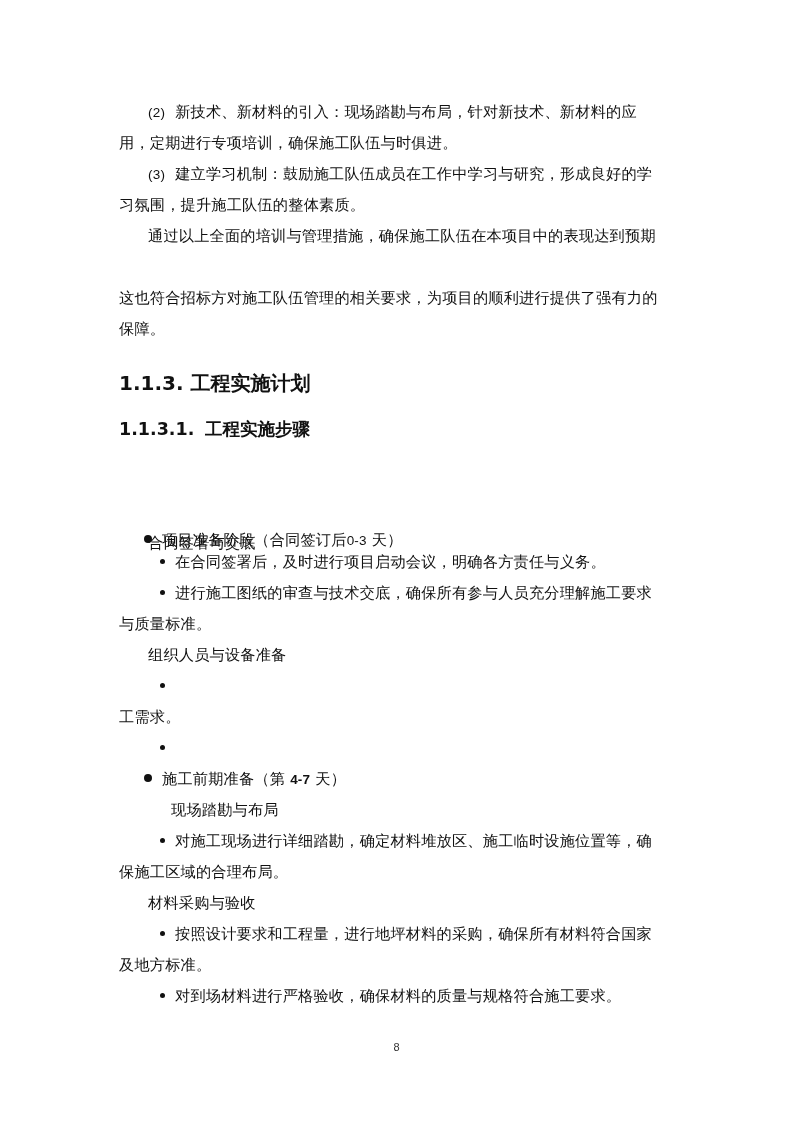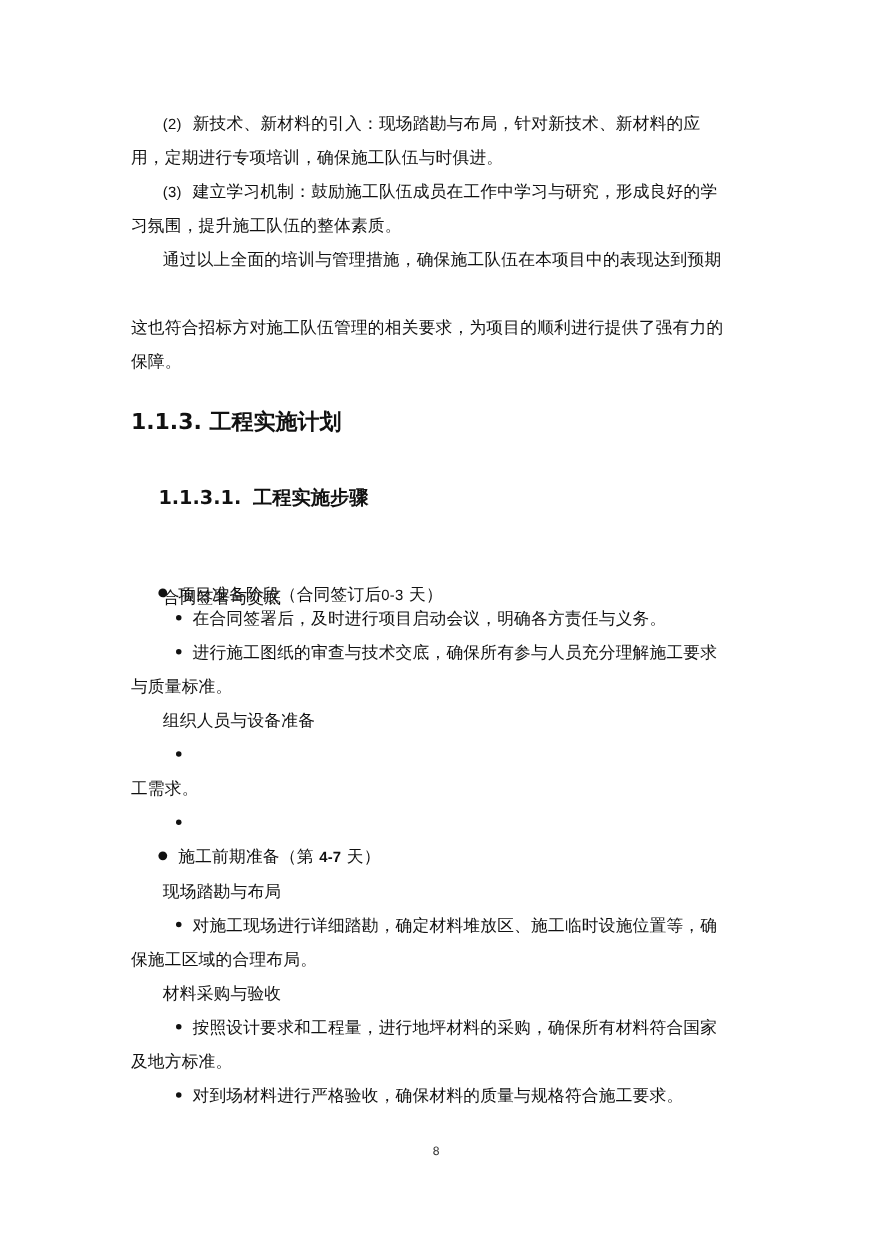--- a/index.html
+++ b/index.html
@@ -33,37 +33,37 @@
 
   <div class="line indent" style="top:164px;"><span class="num-sans">(3)</span>&nbsp; <span>建立学习机制：鼓励施工队伍成员在工作中学习与研究，形成良好的学</span></div>
   <div class="line" style="top:195px;">习氛围，提升施工队伍的整体素质。</div>
 
   <div class="line indent" style="top:226px;">通过以上全面的培训与管理措施，确保施工队伍在本项目中的表现达到预期</div>
   <div class="line" style="top:288px;">这也符合招标方对施工队伍管理的相关要求，为项目的顺利进行提供了强有力的</div>
   <div class="line" style="top:319px;">保障。</div>
 
   <div class="h3" style="top:370px;"><span>1.1.3.</span> <span>工程实施计划</span></div>
 
-  <div class="h4" style="top:441px;margin-left:25px;"><span class="num">1.1.3.1.</span><span>工程实施步骤</span></div>
+  <div class="h4" style="top:417px;"><span class="num">1.1.3.1.</span><span>工程实施步骤</span></div>
 
   <div class="line" style="left:144px; top:490px;margin-top:40px;"><span class="dot"></span><span>项目准备阶段（合同签订后</span><span class="num-sans">0-3</span> <span>天）</span></div>
 
   <div class="line indent" style="top:533px;">合同签署与交底</div>
   <div class="line bullet-indent" style="top:552px;"><span class="dot-small"></span><span>在合同签署后，及时进行项目启动会议，明确各方责任与义务。</span></div>
   <div class="line bullet-indent" style="top:583px;"><span class="dot-small"></span><span>进行施工图纸的审查与技术交底，确保所有参与人员充分理解施工要求</span></div>
   <div class="line" style="top:614px;">与质量标准。</div>
 
   <div class="line indent" style="top:645px;">组织人员与设备准备</div>
   <div class="line bullet-indent" style="top:676px;"><span class="dot-small"></span></div>
   <div class="line" style="top:707px;">工需求。</div>
   <div class="line bullet-indent" style="top:738px;"><span class="dot-small"></span></div>
 
   <div class="line" style="left:144px; top:769px;"><span class="dot"></span><span>施工前期准备（第</span> <span class="num-sans" style="font-weight:bold;">4-7</span> <span>天）</span></div>
 
-  <div class="line indent" style="top:800px;">现场踏勘与布局</div>
+  <div class="line indent" style="top:800px;margin-left:23px;">现场踏勘与布局</div>
   <div class="line bullet-indent" style="top:831px;"><span class="dot-small"></span><span>对施工现场进行详细踏勘，确定材料堆放区、施工临时设施位置等，确</span></div>
   <div class="line" style="top:862px;">保施工区域的合理布局。</div>
 
   <div class="line indent" style="top:893px;">材料采购与验收</div>
   <div class="line bullet-indent" style="top:924px;"><span class="dot-small"></span><span>按照设计要求和工程量，进行地坪材料的采购，确保所有材料符合国家</span></div>
   <div class="line" style="top:955px;">及地方标准。</div>
   <div class="line bullet-indent" style="top:986px;"><span class="dot-small"></span><span>对到场材料进行严格验收，确保材料的质量与规格符合施工要求。</span></div>
 
   <div class="pagenum">8</div>
 </div>

